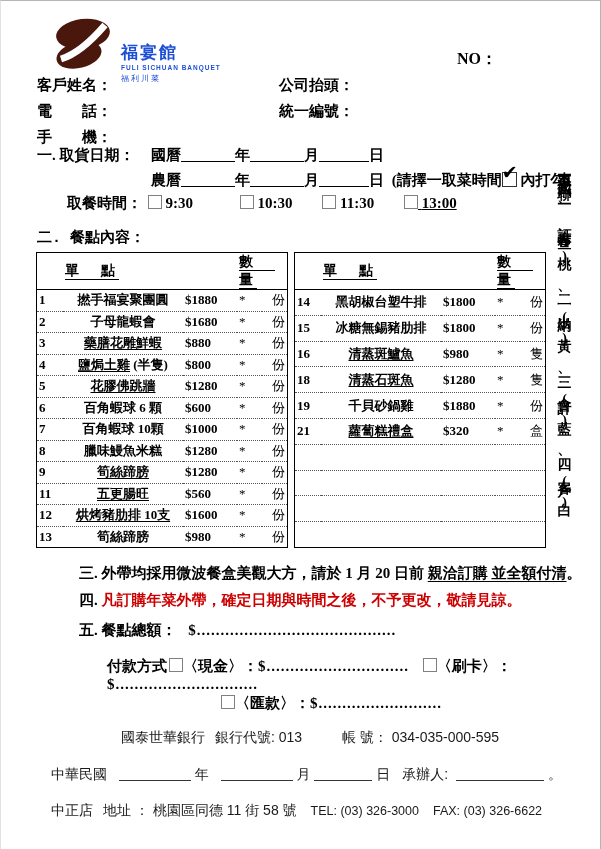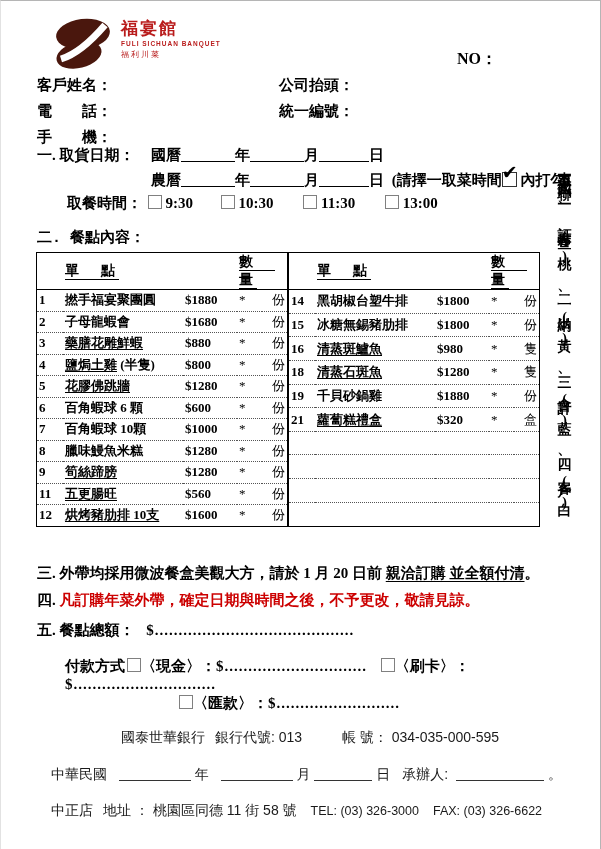--- a/index.html
+++ b/index.html
@@ -16,33 +16,33 @@
   .logo-text .sub{font-size:8px;letter-spacing:2px;margin-top:2px;}
   .title{font-size:23px;font-weight:bold;letter-spacing:1px;}
   .no{font-size:16px;font-weight:bold;}
   
   .lbl{font-size:15px;font-weight:bold;}
   .blank{display:inline-block;border-bottom:1px solid #000;height:14px;vertical-align:-2px;}
   .cb{display:inline-block;width:12px;height:12px;border:1.5px solid #808080;background:#fff;vertical-align:-1px;}
   .cbk{position:relative;display:inline-block;width:13px;height:13px;border:1.5px solid #333;background:#fff;vertical-align:-2px;}
   .cbk .tick{position:absolute;left:-1px;top:-12px;font-size:19px;font-weight:bold;color:#000;font-family:"DejaVu Sans",sans-serif;}
   
-  .menu-zone{display:flex;}
+  .menu-zone{display:flex;gap:6px;}
   table.menu{border-collapse:collapse;table-layout:fixed;width:252px;border:1.6px solid #000;font-size:13px;}
   table.menu th{border-bottom:1.4px solid #000;font-size:14px;font-weight:bold;text-align:left;height:22px;padding:0 2px;}
   table.menu th .u{border-bottom:1px solid #000;padding-bottom:1px;letter-spacing:4px;}
   table.menu td{height:20.5px;padding:0 2px;border-bottom:1px dotted #555;overflow:hidden;white-space:nowrap;}
   table.menu tr:last-child td{border-bottom:none;}
-  .c-no{width:22px;} .c-name{width:116px;} .c-price{width:50px;text-align:left;} .c-star{width:18px;text-align:left;} .c-unit{width:28px;text-align:right;}
+  .c-no{width:22px;} .c-name{width:116px;text-align:center;} .c-price{width:50px;text-align:left;} .c-star{width:18px;text-align:left;} .c-unit{width:28px;text-align:right;}
   td.c-name{font-weight:600;} td.c-price,td.c-no{font-weight:600;}
   .uname{text-decoration:underline;text-underline-offset:2px;}
   
   .side-note{writing-mode:vertical-rl;text-orientation:upright;font-size:14px;font-weight:bold;letter-spacing:3px;line-height:20px;}
   
-  .note{font-size:15px;font-weight:bold;}
+  .note{font-size:15px;font-weight:bold;margin-left:42px;}
   .red{color:#cc0000;}
   .ul{ text-decoration:underline;text-underline-offset:3px;}
   .dots{font-weight:bold;letter-spacing:1px;}
   
   .sans{font-family:"Liberation Sans",sans-serif;font-size:14px;color:#1a1a1a;}
   .sans-sm{font-family:"Liberation Sans",sans-serif;font-size:12.5px;color:#1a1a1a;}
   .sblank{display:inline-block;border-bottom:1px solid #333;height:14px;vertical-align:-2px;}
 </style>
 </head>
 <body>
@@ -52,21 +52,21 @@
   <div class="abs logo-wrap" style="left:52px;top:16px;">
     <span>
       <svg width="62" height="58" viewBox="0 0 62 58">
         <g fill="#4a170d">
           <ellipse cx="30" cy="17" rx="27" ry="15" transform="rotate(-7 30 17)"></ellipse>
           <ellipse cx="26" cy="38" rx="23" ry="13" transform="rotate(-14 26 38)"></ellipse>
         </g>
         <path d="M8,42 Q28,36 52,8" stroke="#ffffff" stroke-width="7" fill="none"></path>
       </svg>
     </span>
-    <span class="logo-text" style="color:#b91c1c;">
+    <span class="logo-text" style="color:#1d4ed8;margin-top:24px;">
       <div class="cn">福宴館</div>
       <div class="en">FULI SICHUAN BANQUET</div>
       <div class="sub">福利川菜</div>
     </span>
   </div>
   <div class="abs no" style="left:456px;top:48px;">NO：</div>
   <div class="abs blank" style="left:492px;top:52px;width:80px;border-bottom:none;"></div>
 
   <div class="abs lbl" style="left:36px;top:75px;">客戶姓名：</div>
   <span class="abs blank" style="left:115px;top:78px;width:120px;border-bottom:none;"></span>
@@ -86,23 +86,23 @@
     <span>農曆</span><span class="blank" style="width:54px;"></span><span>年</span><span class="blank" style="width:54px;"></span><span>月</span><span class="blank" style="width:50px;"></span><span>日</span>
     <span style="margin-left:4px;">(請擇一取菜時間</span><span class="cbk"><span class="tick">✔</span></span>
     <span>內打勾)</span>
   </div>
   <div class="abs lbl" style="left:150px;top:145px;">
     <span>國曆</span><span class="blank" style="width:54px;"></span><span>年</span><span class="blank" style="width:54px;"></span><span>月</span><span class="blank" style="width:50px;"></span><span>日</span>
   </div>
   <div class="abs lbl" style="left:66px;top:193px;">
     <span>取餐時間：</span>
     <span style="margin-left:2px;"><span class="cb"></span> <span>9:30</span></span>
-    <span style="margin-left:24px;"><span class="cb"></span> <span>10:30</span></span>
+    <span style="margin-left:43px;"><span class="cb"></span> <span>10:30</span></span>
     <span style="margin-left:26px;"><span class="cb"></span> <span>11:30</span></span>
-    <span style="margin-left:26px;"><span class="cb"></span> <span>13:00</span></span>
+    <span style="margin-left:26px;text-decoration:underline;"><span class="cb"></span> <span>13:00</span></span>
   </div>
 
   <div class="abs lbl" style="left:36px;top:227px;font-family:Liberation Mono, monospace;">二. 餐點內容：</div>
 
   <div class="abs menu-zone" style="left:35px;top:251px;">
     <table class="menu" id="menu-left">
       <thead>
         <tr>
           <th class="c-no"></th>
           <th class="c-name"><span class="u">單　點</span></th>
@@ -178,20 +178,27 @@
             <td class="c-no">11</td>
             <td class="c-name"><span class="uname">五更腸旺</span></td>
             <td class="c-price">$560</td>
             <td class="c-star">*</td>
             <td class="c-unit">份</td>
           </tr>
           <tr>
             <td class="c-no">12</td>
             <td class="c-name"><span class="uname">烘烤豬肋排 10支</span></td>
             <td class="c-price">$1600</td>
+            <td class="c-star">*</td>
+            <td class="c-unit">份</td>
+          </tr>
+          <tr>
+            <td class="c-no">13</td>
+            <td class="c-name"><span>筍絲蹄膀</span></td>
+            <td class="c-price">$980</td>
             <td class="c-star">*</td>
             <td class="c-unit">份</td>
           </tr>
         </tbody>
     </table>
     <table class="menu" id="menu-right">
       <thead>
         <tr>
           <th class="c-no"></th>
           <th class="c-name"><span class="u">單　點</span></th>

